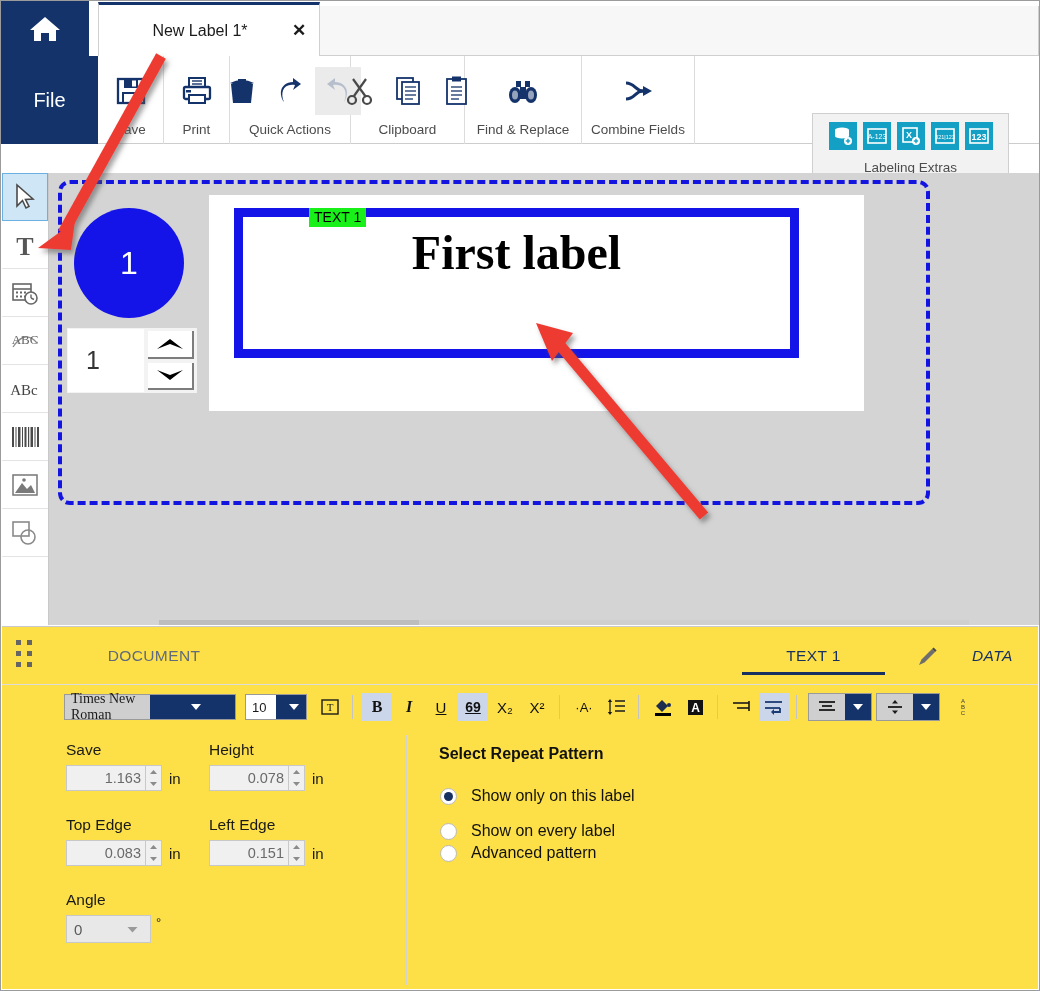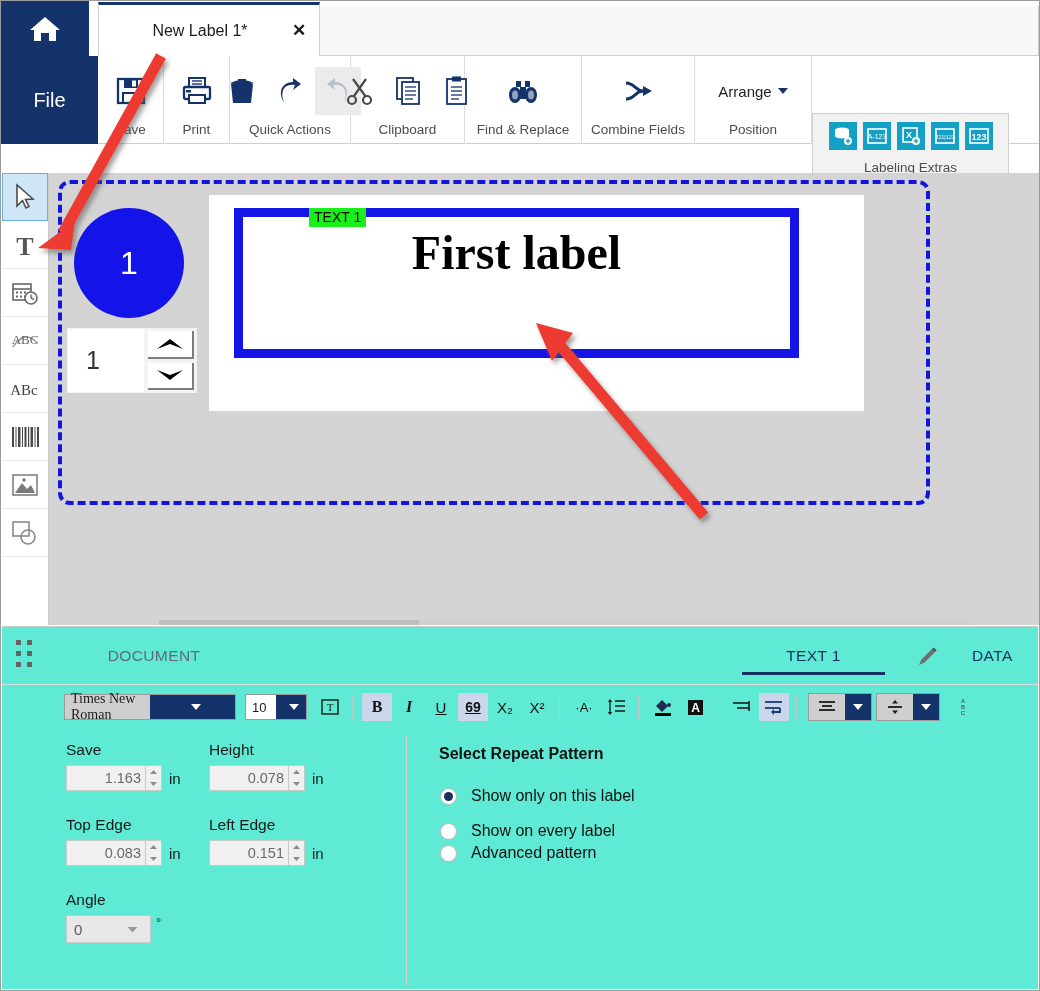--- a/index.html
+++ b/index.html
@@ -156,21 +156,21 @@
     background:#cfcfcf;
   }
   .hscroll-thumb {
     position:absolute; left:0; top:0; width:260px; height:5px; background:#bdbdbd;
     cursor:pointer;
   }
 
   
   .bottom {
     position:absolute; left:1px; top:625px; right:1px; bottom:1px;
-    background:#5eead4; border-top:1px solid #c9c9c9;
+    background:#fde047; border-top:1px solid #c9c9c9;
   }
   .tabrow {
     position:relative; height:58px; border-bottom:1px solid #dddddd;
   }
   .grip {
     position:absolute; left:14px; top:13px; width:26px; height:30px;
     display:grid; grid-template-columns:repeat(2,7px); grid-template-rows:repeat(3,7px);
     gap:4px; cursor:pointer;
   }
   .grip i { width:5px; height:5px; background:#656565; display:block; }
@@ -390,29 +390,20 @@
           <svg width="34" height="32" viewBox="0 0 34 32">
             <path d="M5 8 C14 8 14 16 22 16" fill="none" stroke="#15336b" stroke-width="3"></path>
             <path d="M5 24 C14 24 14 16 22 16" fill="none" stroke="#15336b" stroke-width="3"></path>
             <path d="M22 11 L31 16 L22 21 Z" fill="#15336b"></path>
           </svg>
         </div>
       </div>
       <div class="rlabel">Combine Fields</div>
     </div>
 
-    <div class="rgroup" style="left:694px;width:117px;">
-      <div class="ricons">
-        <div class="arrange-btn">
-          <span>Arrange</span>
-          <span class="caret-dn"></span>
-        </div>
-      </div>
-      <div class="rlabel">Position</div>
-    </div>
 
     <div class="extras-wrap">
       <div class="extras-row">
         <div class="ext-ico">
           <svg width="20" height="20" viewBox="0 0 20 20">
             <ellipse cx="9" cy="4" rx="7" ry="2.4" fill="#ffffff"></ellipse>
             <rect x="2" y="4" width="14" height="3" fill="#ffffff"></rect>
             <ellipse cx="9" cy="7" rx="7" ry="2.4" fill="#ffffff"></ellipse>
             <rect x="2" y="7" width="14" height="3" fill="#ffffff"></rect>
             <ellipse cx="9" cy="10" rx="7" ry="2.4" fill="#ffffff"></ellipse>
@@ -575,21 +566,21 @@
         <span>TEXT 1</span>
         <span class="uline"></span>
       </div>
       <div class="pencil" style="left:913px;">
         <svg width="24" height="24" viewBox="0 0 24 24">
           <path d="M4 20 L6.5 14.5 L17 4 L20 7 L9.5 17.5 Z" fill="#6e6e6e"></path>
           <path d="M17 4 L20 7 L21.6 5.4 L18.6 2.4 Z" fill="#4a4a4a"></path>
         </svg>
       </div>
       <div class="ptab" style="left:970px;width:80px;justify-content:flex-start;">
-        <span style="color:#16305f;">DATA</span>
+        <span style="color:#16305f;font-style:italic;">DATA</span>
       </div>
     </div>
 
     <div class="fmtbar">
       <div class="font-sel">
         <span>Times New Roman</span>
         <span class="sel-arrow">
             <i class="tri"></i>
           </span>
       </div>

